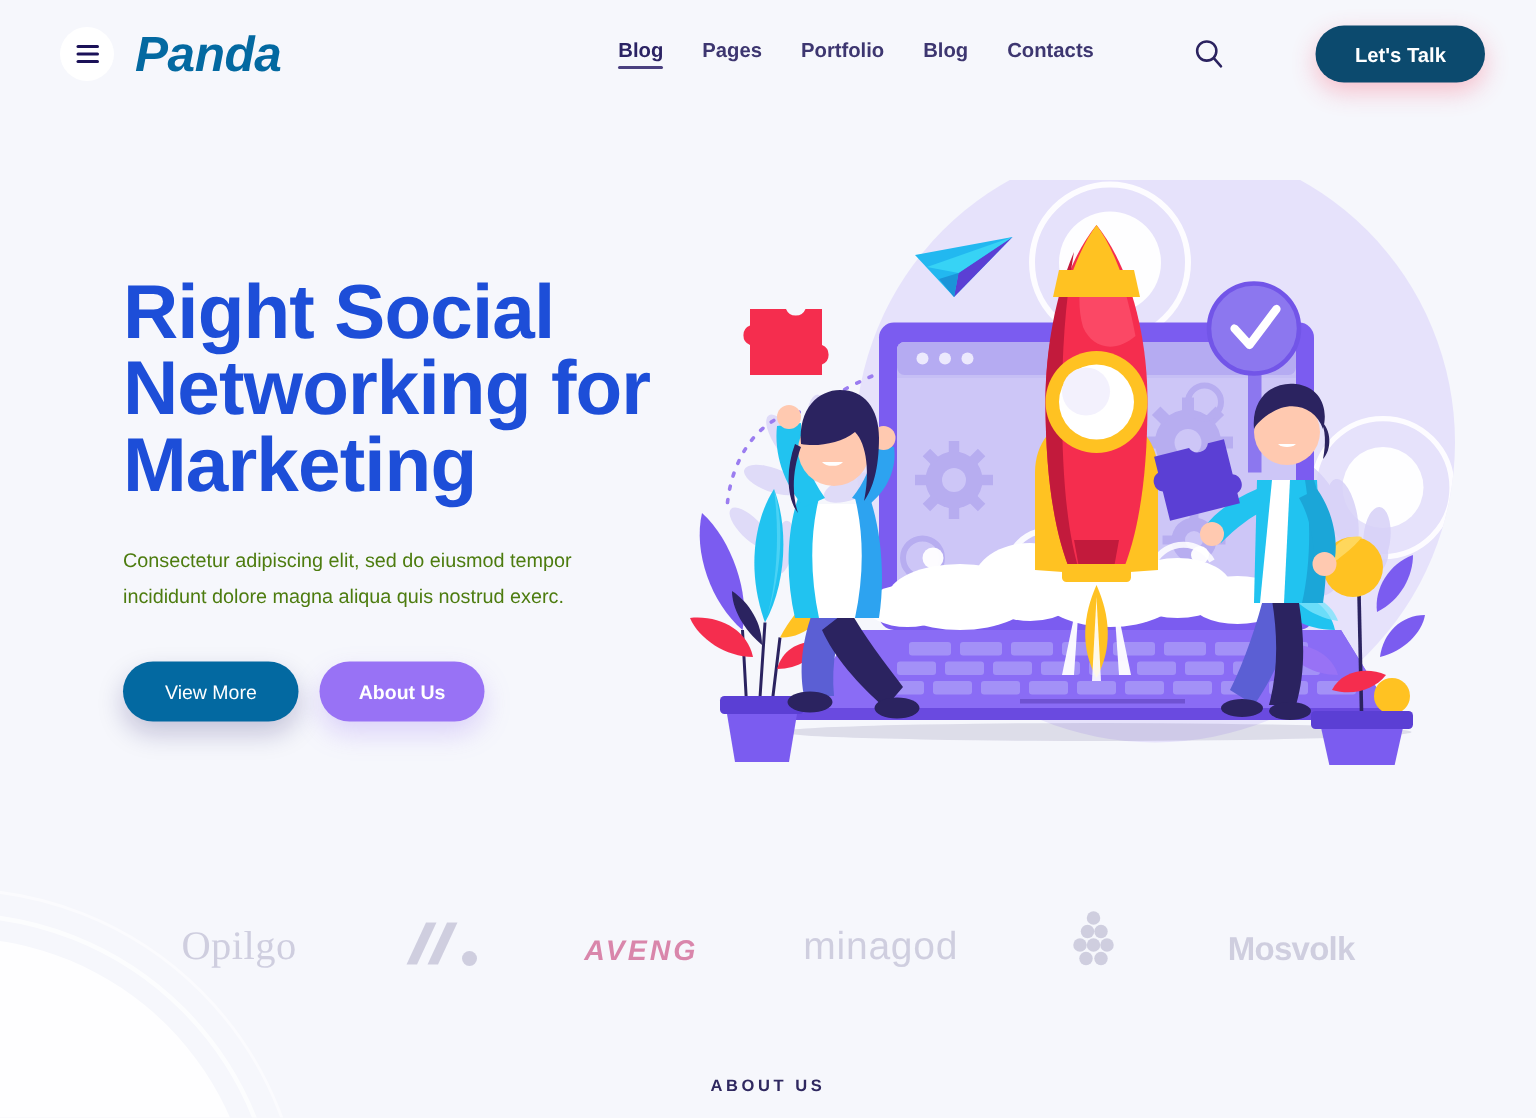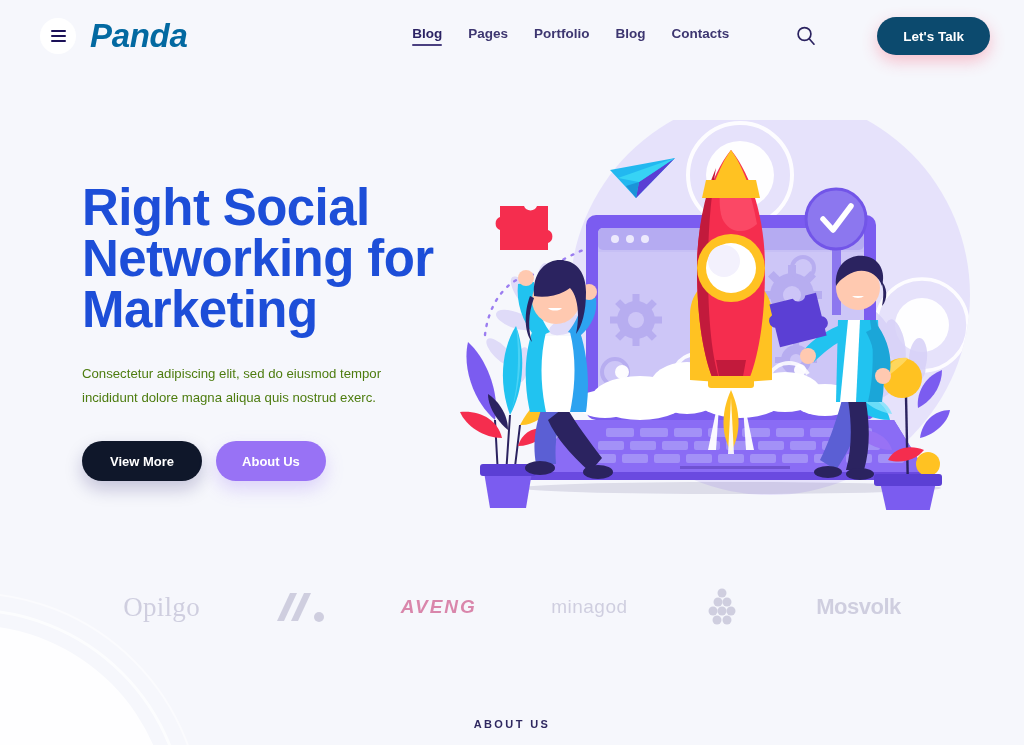--- a/index.html
+++ b/index.html
@@ -153,24 +153,24 @@
     display: flex;
     gap: 14px;
     align-items: center;
   }
 
   .btn-primary {
     height: 40px;
     padding: 0 28px;
     border: none;
     border-radius: 20px;
-    background: #0f172a;
+    background: #0369a1;
     color: #fff;
     font-size: 13px;
-    font-weight: bold;
+    font-weight: normal;
     font-family: "Liberation Sans", sans-serif;
     cursor: pointer;
     box-shadow: 0 8px 18px rgba(20,10,96,0.22);
   }
 
   .btn-secondary {
     height: 40px;
     padding: 0 26px;
     border: none;
     border-radius: 20px;
@@ -194,21 +194,21 @@
   }
 
   
   .logos {
     position: absolute;
     left: 0;
     top: 568px;
     width: 1024px;
     height: 78px;
     display: flex;
-    align-items: center;
+    align-items: flex-end;
     justify-content: space-around;
     padding: 0 86px;
     z-index: 5;
   }
   .logo-item {
     opacity: 0.5;
     display: flex;
     align-items: center;
     justify-content: center;
     cursor: pointer;
@@ -220,21 +220,21 @@
     letter-spacing: 0.3px;
   }
   .logo-aveng {
     font-size: 19px;
     font-weight: bold;
     font-style: italic;
     letter-spacing: 2px;
     color: #be185d;
   }
   .logo-minagod {
-    font-size: 19px;
+    font-size: 26px;
     color: #a9a7c4;
     letter-spacing: 0.5px;
   }
   .logo-mosvolk {
     font-size: 22px;
     font-weight: bold;
     color: #a9a7c4;
     letter-spacing: -0.5px;
   }
 

